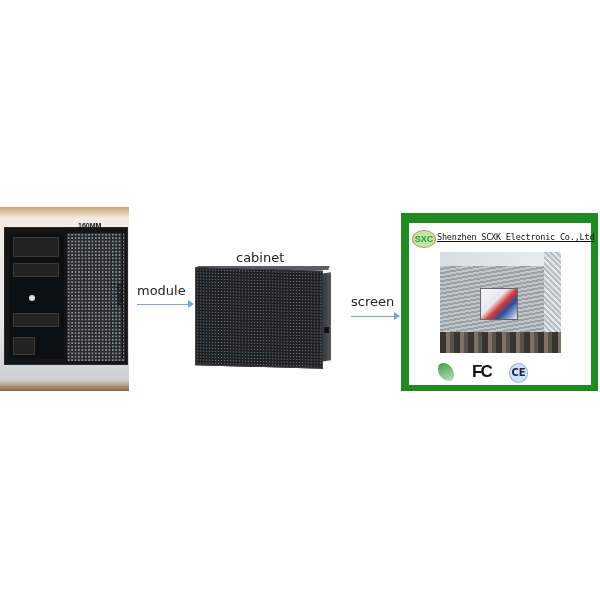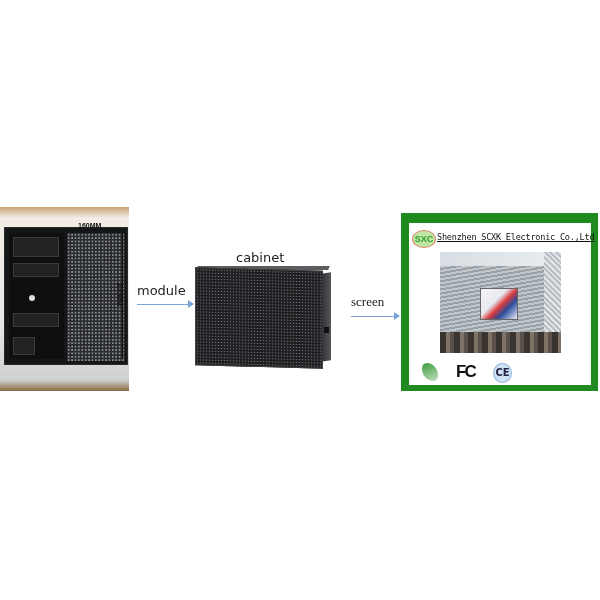--- a/index.html
+++ b/index.html
@@ -37,21 +37,21 @@
   .screen-card { left:401px; top:213px; width:197px; height:178px; background:#1f8a1f; }
   .screen-inner { left:8px; top:10px; width:182px; height:162px; background:#ffffff; }
   .logo { left:3px; top:7px; width:22px; height:16px; border-radius:50%; background:#bfe6a5; border:1px solid #d9826b; color:#2b9b2b; font-size:9px; font-weight:bold; text-align:center; line-height:16px; font-family:"Liberation Sans", sans-serif; }
   .company { left:28px; top:9px; font-size:8.5px; color:#111; font-family:"DejaVu Sans Mono", monospace; white-space:nowrap; letter-spacing:-0.2px;text-decoration:underline; }
   .building { left:31px; top:29px; width:121px; height:101px;
     background: repeating-linear-gradient(170deg,#9aa1a6 0px,#9aa1a6 2px,#c2c7cb 2px,#c2c7cb 4px); }
   .sky { left:0; top:0; width:121px; height:14px; background:linear-gradient(90deg,#d7dde2,#e9edf0); }
   .tower { left:104px; top:0; width:17px; height:80px; background:repeating-linear-gradient(45deg,#b8bec4 0 2px,#e2e6e9 2px 4px); }
   .billboard { left:40px; top:36px; width:36px; height:30px; background:linear-gradient(135deg,#f4f4f6 0%,#e8e8f0 40%,#d83a3a 55%,#2a4b9a 70%,#eef 100%); border:1px solid #666; }
   .storefront { left:0; top:80px; width:121px; height:21px; background:repeating-linear-gradient(90deg,#3a3430 0 6px,#7e7366 6px 10px,#5a524a 10px 14px); }
-  .cert { top:140px; height:18px; }
+  .cert { top:140px; height:18px;margin-left:16px; }
   .cert-rohs { left:13px; width:16px; background:linear-gradient(160deg,#3e9b3e,#bfe0bf); border-radius:30% 70% 30% 70%; }
   .cert-fc { left:47px; font-size:17px; font-weight:bold; color:#111; font-family:"Liberation Sans", sans-serif; line-height:18px; letter-spacing:-2px; }
   .cert-ce { left:84px; width:17px; border-radius:50%; background:#cfe3f5; border:1px solid #8fb3d8; font-size:10px; text-align:center; line-height:18px; color:#224; font-weight:bold; }
 </style>
 </head>
 <body>
 
 <div class="abs module-photo">
   <div class="abs module-board">
     <div class="abs module-left">
@@ -75,21 +75,21 @@
 
 <div class="abs flow-label" style="left:236px;top:250px;text-align:right;">cabinet</div>
 
 <div class="abs cabinet">
   <div class="abs cab-top"></div>
   <div class="abs cab-front"></div>
   <div class="abs cab-side"></div>
   <div class="abs cab-handle"></div>
 </div>
 
-<div class="abs flow-label" style="left:351px;top:294px;font-family:Liberation Serif, serif;">screen</div>
+<div class="abs flow-label" style="left:351px;top:294px;">screen</div>
 <div class="abs arrow" style="left:351px;top:316px;width:44px;"></div>
 <div class="abs arrow-head" style="left:394px;top:312px;"></div>
 
 <div class="abs screen-card">
   <div class="abs screen-inner">
     <div class="abs logo">SXC</div>
     <div class="abs company">Shenzhen SCXK Electronic Co.,Ltd</div>
     <div class="abs building">
       <div class="abs sky"></div>
       <div class="abs tower"></div>

